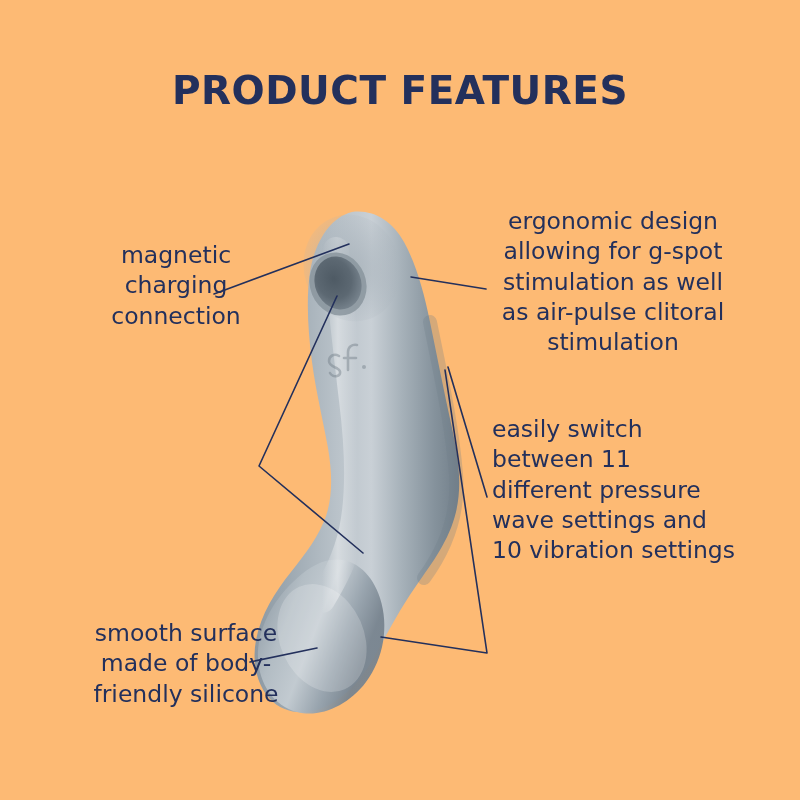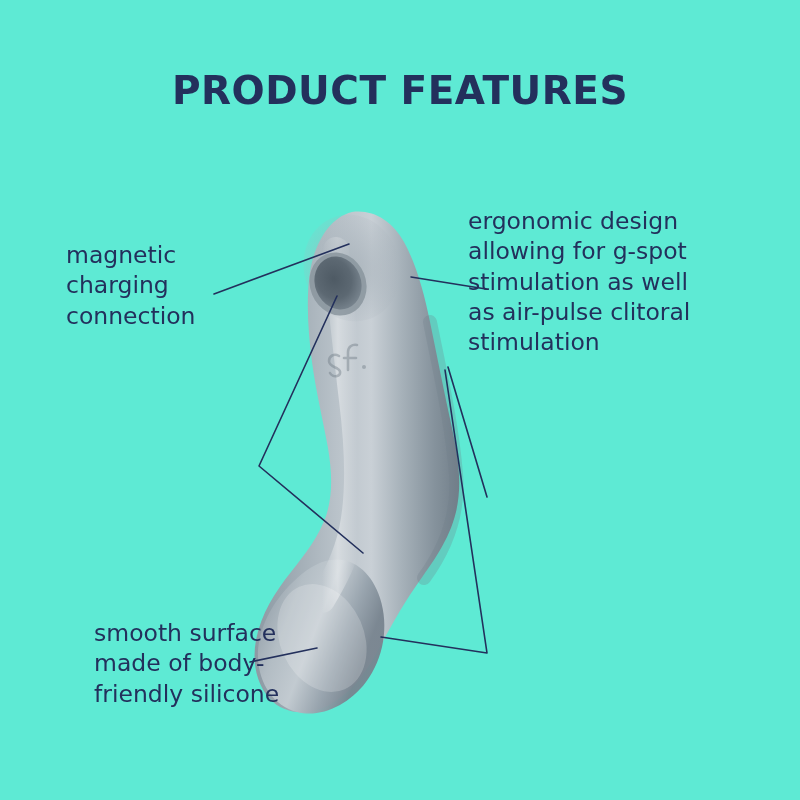--- a/index.html
+++ b/index.html
@@ -13,21 +13,21 @@
     font-family: "Liberation Sans", sans-serif;
     color: #23305c;
     overflow: hidden;
     position: relative;
   }
   #infographic {
     position: absolute;
     inset: 0;
     width: 800px;
     height: 800px;
-    background: #5eead4;
+    background: #fdba74;
   }
   .title {
     position: absolute;
     left: 0;
     top: 68px;
     width: 800px;
     text-align: center;
     font-size: 39px;
     font-weight: bold;
     letter-spacing: 0.5px;
@@ -36,27 +36,27 @@
   }
   .callout {
     position: absolute;
     font-size: 23.5px;
     line-height: 1.29;
     color: #23305c;
     font-family: "DejaVu Sans", sans-serif;
     font-weight: normal;
     white-space: pre-line;
   }
-  .callout-left  { text-align: left; }
+  .callout-left  { text-align: center; }
   .callout-right { text-align: left; }
 
   #c-magnetic   { left: 66px;  top: 240px; width: 220px; }
   #c-airpressure{ left: 66px;  top: 382px; width: 250px; }
-  #c-smooth     { left: 66px;  top: 618px; width: 240px; margin-left: 28px; }
-  #c-ergonomic  { left: 468px; top: 206px; width: 250px; }
+  #c-smooth     { left: 66px;  top: 618px; width: 240px; }
+  #c-ergonomic  { left: 488px; top: 206px; width: 250px; text-align: center; }
   #c-settings   { left: 492px; top: 414px; width: 258px; }
   #c-motors     { left: 494px; top: 616px; width: 250px; }
 
   .artwork {
     position: absolute;
     left: 0;
     top: 0;
     width: 800px;
     height: 800px;
     pointer-events: none;
@@ -177,15 +177,20 @@
   <div class="callout callout-left" id="c-smooth">smooth surface
 made of body-
 friendly silicone</div>
 
   <div class="callout callout-right" id="c-ergonomic">ergonomic design
 allowing for g-spot
 stimulation as well
 as air-pulse clitoral
 stimulation</div>
 
+  <div class="callout callout-right" id="c-settings">easily switch
+between 11
+different pressure
+wave settings and
+10 vibration settings</div>
 
 
 </div>
 
 </body></html>

